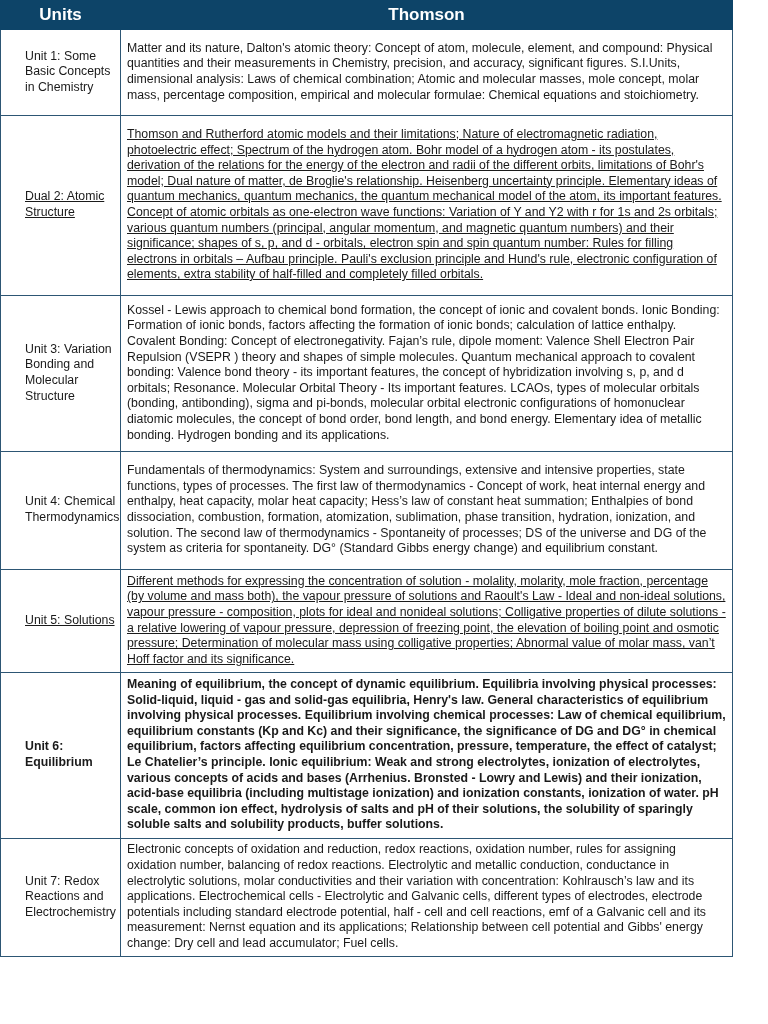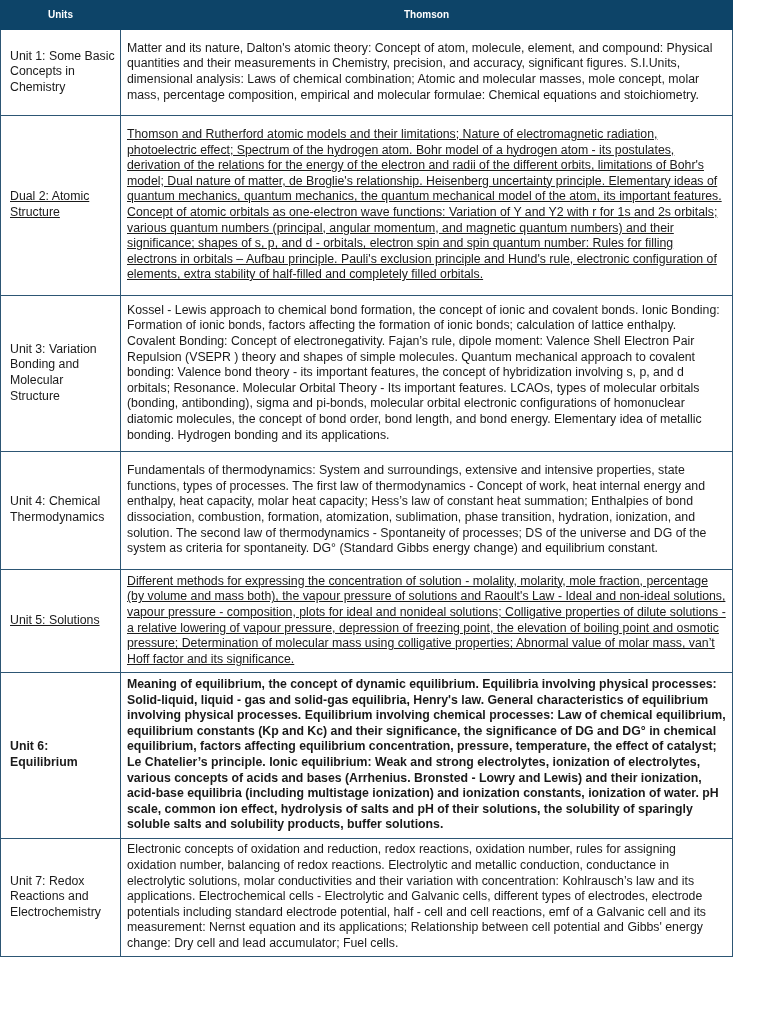--- a/index.html
+++ b/index.html
@@ -24,33 +24,33 @@
     table-layout: fixed;
     font-size: 12.3px;
     line-height: 15.6px;
   }
   table.syllabus col.c-unit { width: 120px; }
   table.syllabus col.c-topic { width: 612px; }
   table.syllabus thead th {
     background: #0d4468;
     color: #ffffff;
     font-weight: bold;
-    font-size: 10px;
+    font-size: 17px;
     height: 28px;
     padding: 0;
     text-align: center;
     border: 1px solid #0d4468;
   }
   table.syllabus tbody td {
     border: 1px solid #2d5674;
     vertical-align: middle;
     padding: 3px 6px 4px 7px;
   }
   table.syllabus tbody td.unit {
-    padding-left: 9px;
+    padding-left: 24px;
     padding-right: 4px;
   }
   table.syllabus tbody td.topics {
     padding-left: 6px;
     padding-right: 6px;
   }
   tr.r1 td { height: 78px; }
   tr.r2 td { height: 172px; text-decoration: underline; }
   tr.r3 td { height: 148px; }
   tr.r4 td { height: 110px; }

